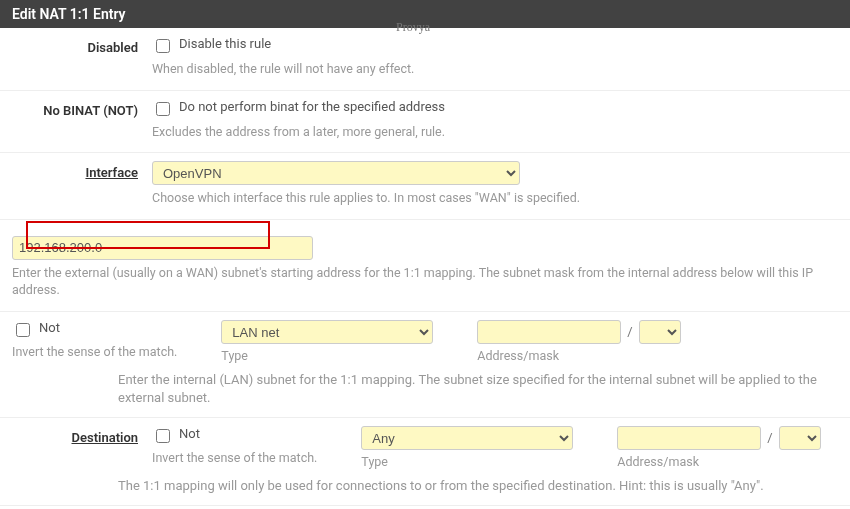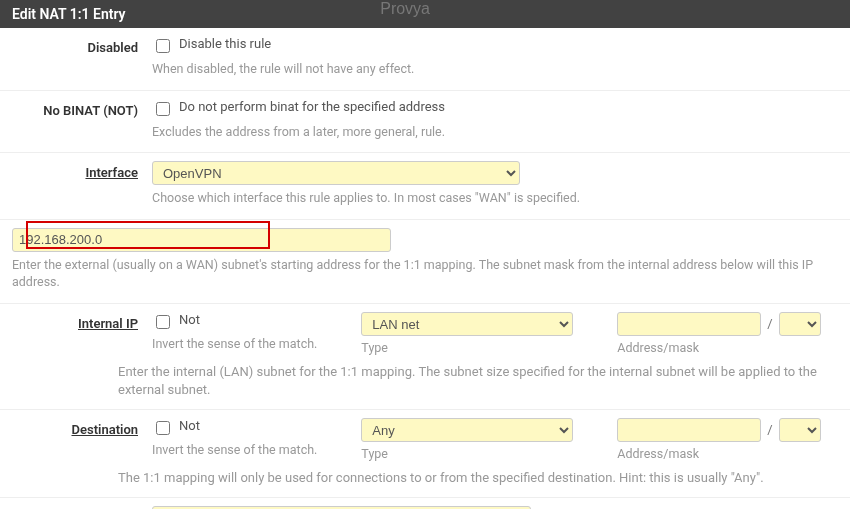--- a/index.html
+++ b/index.html
@@ -15,24 +15,24 @@
     background: #424242;
     color: #fff;
     font-weight: 600;
     padding: 6px 12px;
     font-size: 14px;
     position: relative;
   }
   .watermark {
     position: absolute;
     right: 420px;
-    top: 0;
+    top: 20px;
     color: #777;
-    font-family: Liberation Sans, sans-serif;
-    font-size: 16px;
+    font-family: Liberation Serif, serif;
+    font-size: 12px;
     font-weight: normal;
   }
   .section { position: relative; }
   .row {
     display: flex;
     padding: 8px 12px 12px 12px;
     border-bottom: 1px solid #eee;
     align-items: flex-start;
   }
   .row.noborder { border-bottom: none; padding-bottom: 4px; }
@@ -67,21 +67,21 @@
     border: 1px solid #ccc;
     border-radius: 3px;
     padding: 3px 6px;
     font-size: 13px;
     color: #555;
     background: #fef9c3;
     height: 24px;
   }
   select { appearance: auto; }
   .w-full { width: 368px; }
-  .w-med  { width: 379px; }
+  .w-med  { width: 301px; margin-top: 8px; }
   .w-type { width: 212px; }
   .w-addr { width: 144px; }
   .w-mask { width: 42px; }
   .trio {
     display: flex;
     gap: 44px;
     align-items: flex-start;
   }
   .col { display: flex; flex-direction: column; }
   .sublabel { color: #999; font-size: 12.5px; margin-top: 4px; }
@@ -142,21 +142,20 @@
 
   <div class="row row-ext">
     <div class="highlight-box"></div>
     <div class="ctrl">
       <input type="text" class="w-med" value="192.168.200.0" style="">
       <div class="help">Enter the external (usually on a WAN) subnet's starting address for the 1:1 mapping. The subnet mask from the internal address below will this IP address.</div>
     </div>
   </div>
 
   <div class="row noborder">
-    <div class="lbl u">Internal IP</div>
     <div class="ctrl">
       <div class="trio">
         <div class="col">
           <div class="inline">
             <input type="checkbox" class="chk" style="">
             <span class="chk-label">Not</span>
           </div>
           <div class="sublabel">Invert the sense of the match.</div>
         </div>
         <div class="col">

